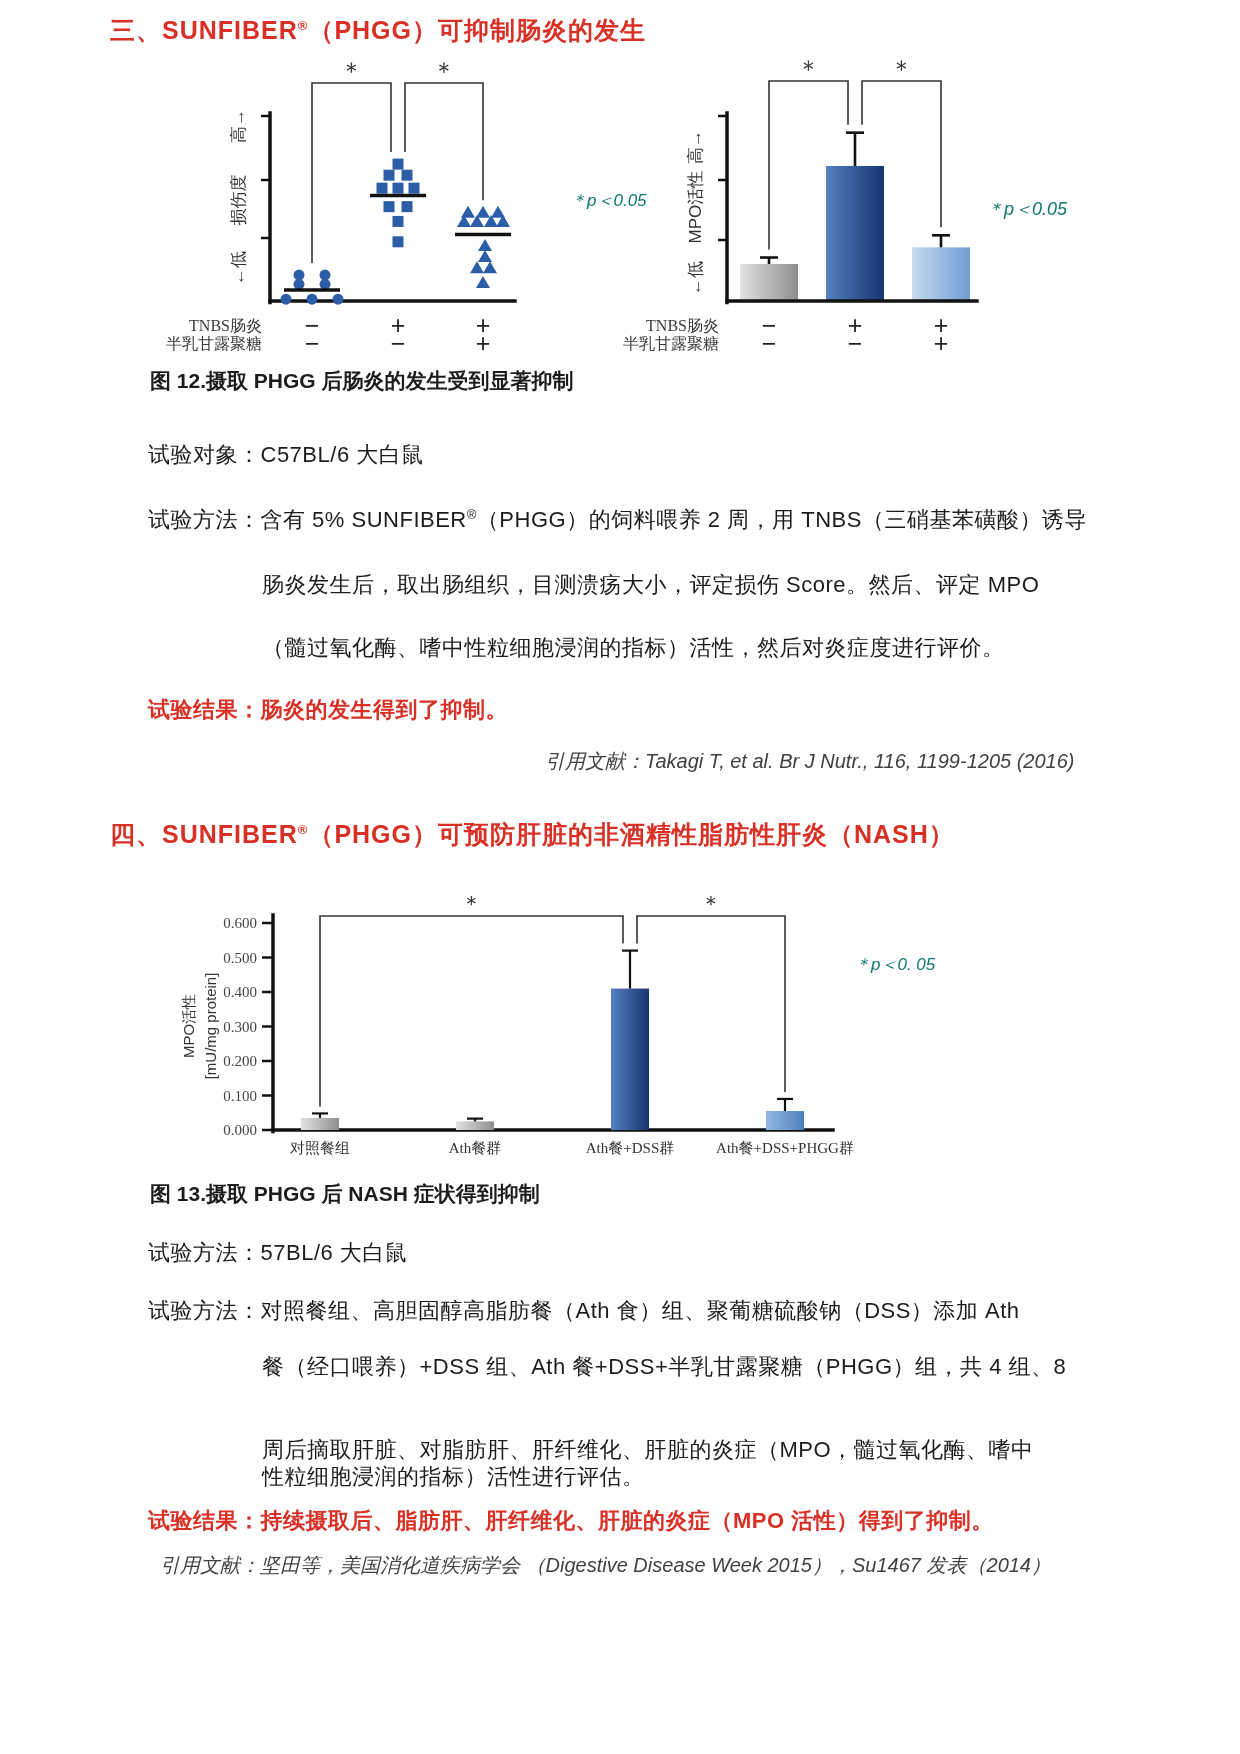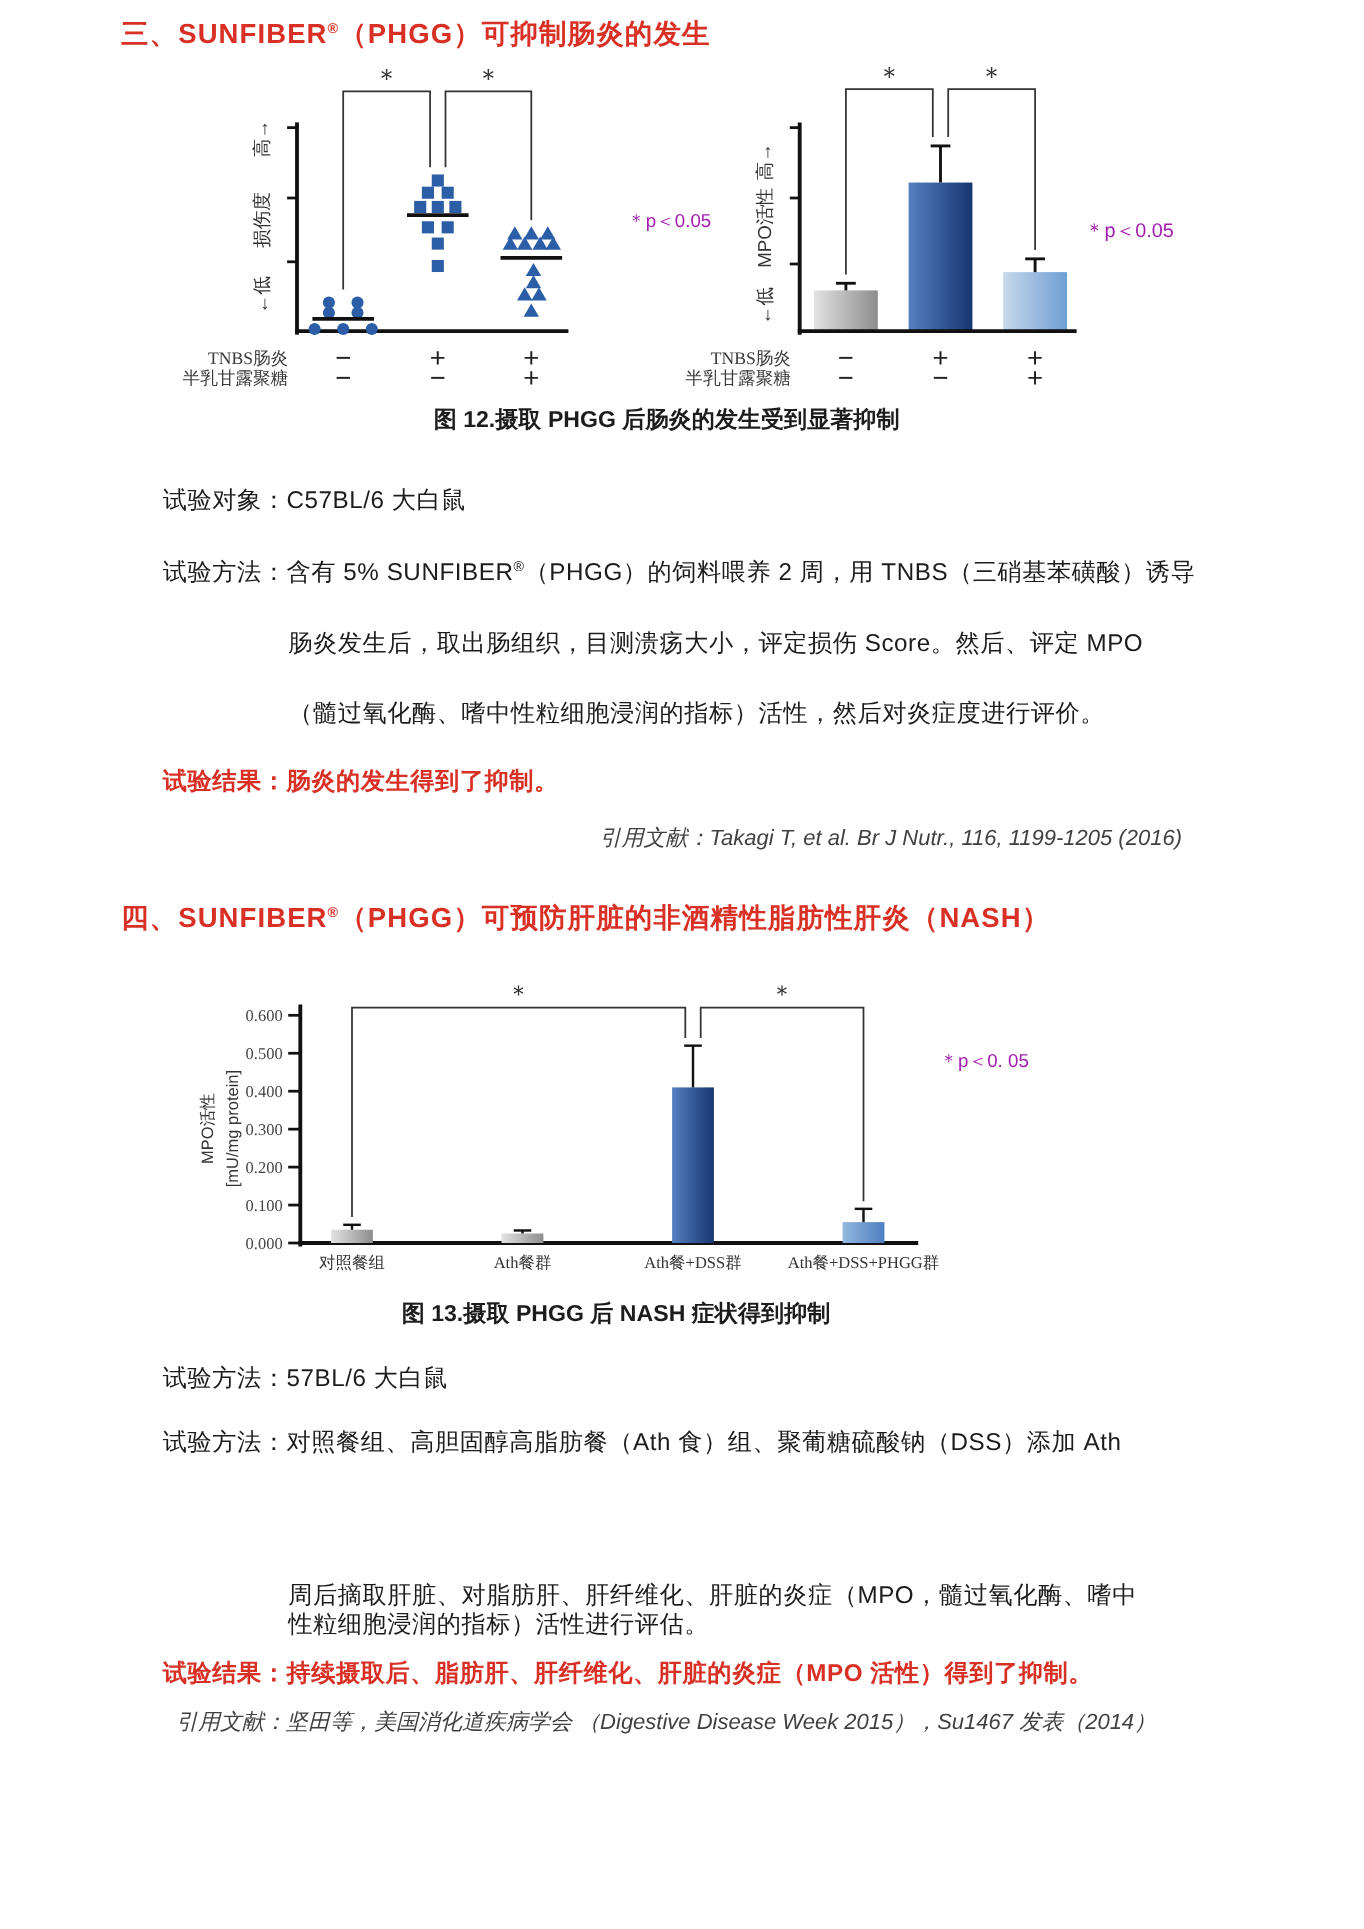--- a/index.html
+++ b/index.html
@@ -2,25 +2,25 @@
 <html style="--accent: #d93025; --ink: #1c1c1c;"><head>
 <meta charset="utf-8">
 <style>
   html,body{margin:0;padding:0;background:#e8e8e8;}
   .page{position:relative;width:1240px;height:1754px;background:#ffffff;margin:0 auto;
         font-family:"Liberation Sans","DejaVu Sans",sans-serif;color:var(--ink,#1c1c1c);overflow:hidden;}
   .sec-title{position:absolute;font-size:25px;font-weight:bold;color:var(--accent,#d93025);
              white-space:nowrap;letter-spacing:1px;margin:0;}
   .sec-title sup, .bodyline sup{font-size:13px;}
   .bodyline{position:absolute;font-size:22px;white-space:nowrap;letter-spacing:0.5px;}
-  .cap{position:absolute;font-size:21px;font-weight:bold;text-align:center;white-space:nowrap;}
+  .cap{position:absolute;font-size:21px;font-weight:bold;white-space:nowrap;}
   .result{position:absolute;font-size:22px;font-weight:bold;color:var(--accent,#d93025);
           white-space:nowrap;letter-spacing:0.5px;}
   .cite{position:absolute;font-size:20px;font-style:italic;white-space:nowrap;color:#404040;}
-  .pnote{position:absolute;font-size:17px;color:#a21caf;white-space:nowrap;}
+  .pnote{position:absolute;font-size:17px;color:#0f766e;white-space:nowrap;font-style:italic;}
   svg.chart{position:absolute;overflow:visible;}
   svg .ax{stroke:#111;stroke-width:3.5;stroke-linecap:square;}
   svg .tk{stroke:#111;stroke-width:2.5;}
   svg text{font-family:"Liberation Sans","DejaVu Sans",sans-serif;}
   svg .rowlab{font-size:16px;fill:#3a3a3a;font-family:"Liberation Serif","DejaVu Serif",serif;}
   svg .pm{font-size:25px;fill:#222;}
   svg .ylab{font-size:17px;fill:#333;}
   svg .star{font-size:24px;fill:#333;}
   svg .star13{font-size:22px;fill:#333;}
   svg .tick13{font-size:15px;fill:#444;font-family:"Liberation Serif","DejaVu Serif",serif;}
@@ -209,18 +209,19 @@
       <text x="315" y="263" text-anchor="middle" class="cat13">Ath餐群</text>
       <text x="470" y="263" text-anchor="middle" class="cat13">Ath餐+DSS群</text>
       <text x="625" y="263" text-anchor="middle" class="cat13">Ath餐+DSS+PHGG群</text>
     </svg>
   <div class="pnote" style="left:854px;top:953px;">＊p＜0. 05</div>
 
   <div class="cap" style="left:150px;top:1180px;width:820px;">图 13.摄取 PHGG 后 NASH 症状得到抑制</div>
 
   <div class="bodyline" style="left:148px;top:1238px;">试验方法：57BL/6 大白鼠</div>
   <div class="bodyline" style="left:148px;top:1296px;">试验方法：对照餐组、高胆固醇高脂肪餐（Ath 食）组、聚葡糖硫酸钠（DSS）添加 Ath</div>
+  <div class="bodyline" style="left:262px;top:1352px;">餐（经口喂养）+DSS 组、Ath 餐+DSS+半乳甘露聚糖（PHGG）组，共 4 组、8</div>
   <div class="bodyline" style="left:262px;top:1408px;margin-top:27px;">周后摘取肝脏、对脂肪肝、肝纤维化、肝脏的炎症（MPO，髓过氧化酶、嗜中</div>
   <div class="bodyline" style="left:262px;top:1462px;">性粒细胞浸润的指标）活性进行评估。</div>
   <div class="result" style="left:148px;top:1506px;">试验结果：持续摄取后、脂肪肝、肝纤维化、肝脏的炎症（MPO 活性）得到了抑制。</div>
   <div class="cite" style="left:160px;top:1552px;">引用文献：坚田等，美国消化道疾病学会 （Digestive Disease Week 2015），Su1467 发表（2014）</div>
 
 </div>
 
 </body></html>

